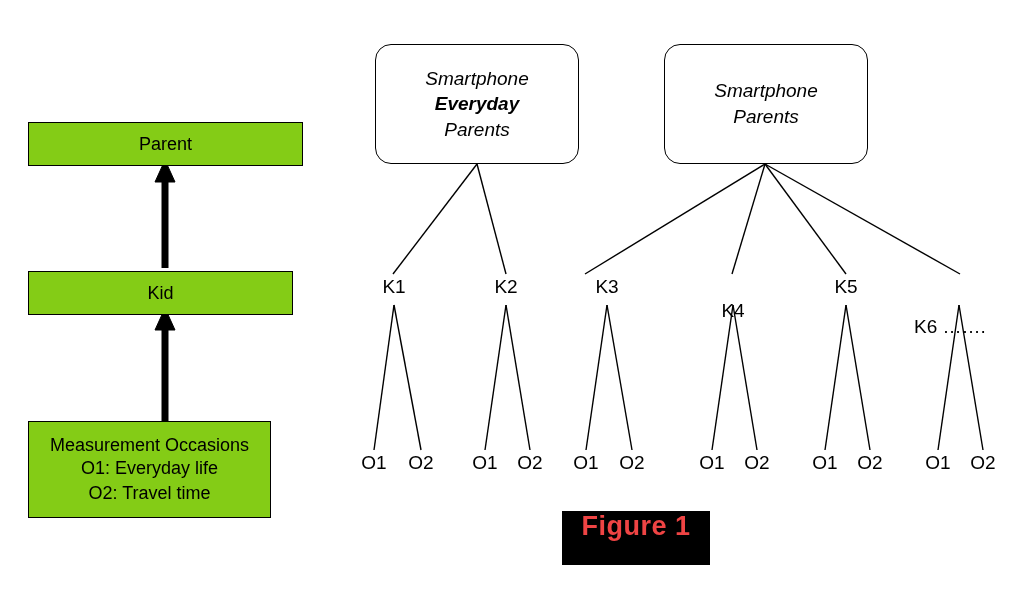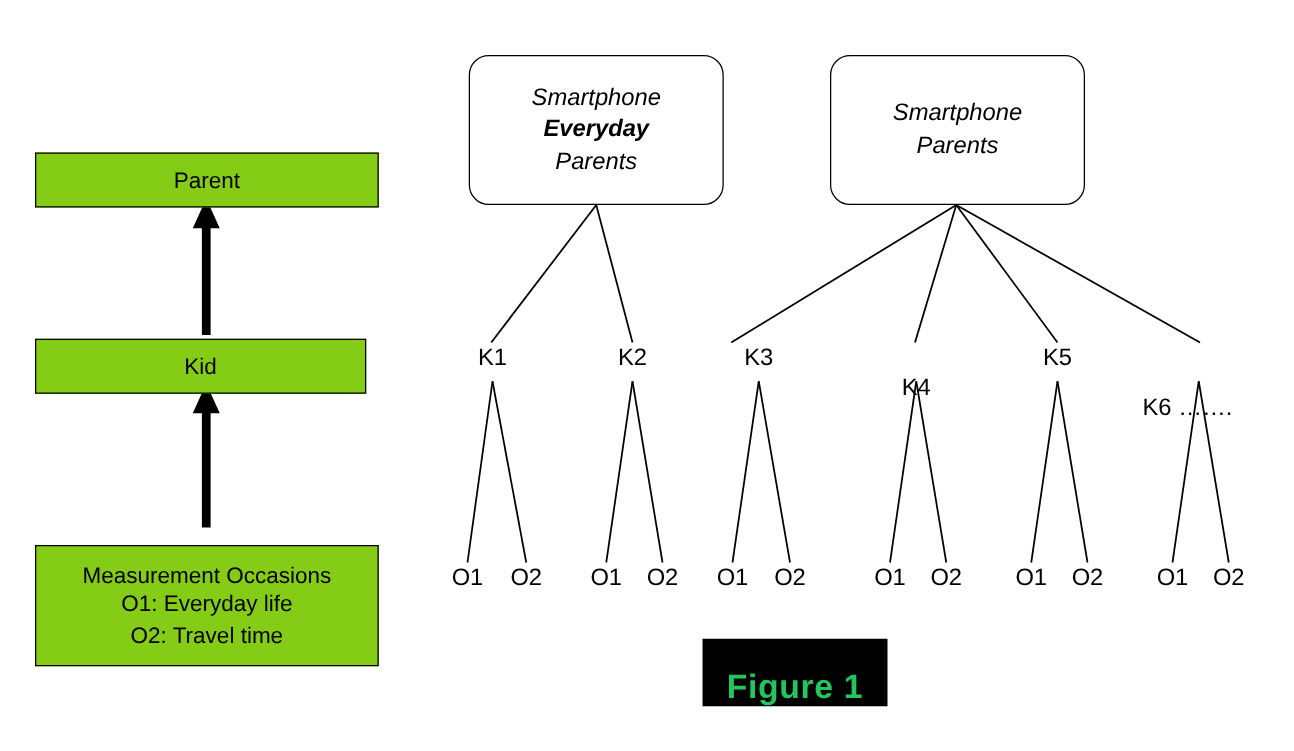--- a/index.html
+++ b/index.html
@@ -71,25 +71,25 @@
   }
   .occ-label {
     position: absolute;
     font-size: 19px;
     text-align: center;
     white-space: nowrap;
   }
   .fig-caption {
     position: absolute;
     background: #000000;
-    color: #22c55e;
+    color: #ef4444;
     font-size: 27px;
     font-weight: bold;
     display: flex;
-    align-items: flex-end;
+    align-items: flex-start;
     justify-content: center;
     letter-spacing: 0.5px;
   }
 </style>
 </head>
 <body>
 
 <div id="canvas">
 
   <svg id="edges" viewBox="0 0 1035 601">
@@ -131,21 +131,21 @@
   </svg>
 
   <div class="level-box" style="left:28px; top:122px; width:275px; height:44px;">
     <div class="level-title">Parent</div>
   </div>
 
   <div class="level-box" style="left:28px; top:271px; width:265px; height:44px;">
     <div class="level-title">Kid</div>
   </div>
 
-  <div class="level-box" style="left:28px; top:436px; width:275px; height:97px;">
+  <div class="level-box" style="left:28px; top:421px; width:243px; height:97px;">
     <div class="level-title">Measurement Occasions</div>
     <div class="level-sub">O1: Everyday life</div>
     <div class="level-sub">O2: Travel time</div>
   </div>
 
   <div class="group-box" style="left:375px; top:44px; width:204px; height:120px;">
     <div>Smartphone</div>
     <div class="bold">Everyday</div>
     <div>Parents</div>
   </div>

